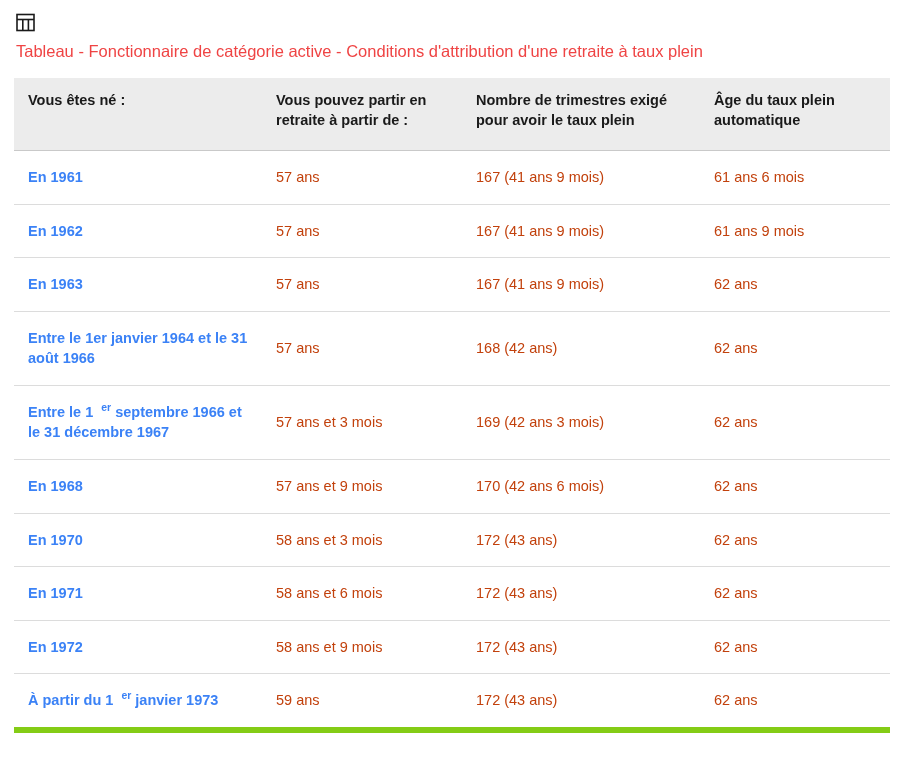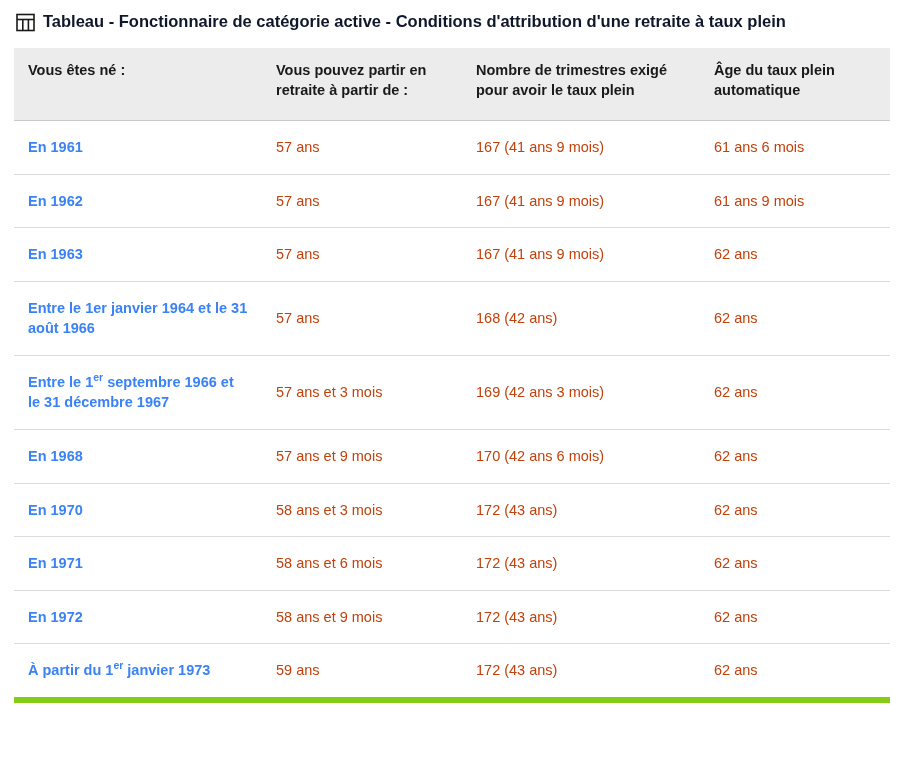--- a/index.html
+++ b/index.html
@@ -17,25 +17,26 @@
   .page {
     width: 904px;
     box-sizing: border-box;
     padding: 8px 14px 0 14px;
   }
   .caption {
     display: flex;
     align-items: flex-start;
     gap: 8px;
     font-size: 16.5px;
-    font-weight: bold;
+    font-weight: normal;
     line-height: 1.45;
-    color: #0f172a;
+    color: #ef4444;
     padding: 2px 2px 0 2px;
     margin-bottom: 14px;
+    flex-direction: column;
   }
   .caption-icon {
     flex: 0 0 auto;
     width: 19px;
     height: 19px;
     margin-top: 3px;
   }
   .caption-icon svg { display: block; }
   .caption-text {
     flex: 1 1 auto;
@@ -70,21 +71,21 @@
     font-weight: bold;
     color: #3b82f6;
   }
   table.retraite tr:last-child td {
     border-bottom: 6px solid #84cc16;
   }
   col.c1 { width: 248px; }
   col.c2 { width: 200px; }
   col.c3 { width: 238px; }
   col.c4 { width: 190px; }
-  sup { font-size: 0.72em; vertical-align: super; line-height: 0; }
+  sup { font-size: 0.72em; vertical-align: super; line-height: 0; margin-left: 8px; }
 </style>
 </head>
 <body>
 
 <div class="page">
 
   <div class="caption">
     <span class="caption-icon">
       <svg width="19" height="19" viewBox="0 0 19 19" aria-hidden="true">
         <rect x="1" y="1.5" width="17" height="16" fill="none" stroke="#1a1a1a" stroke-width="1.6"></rect>

